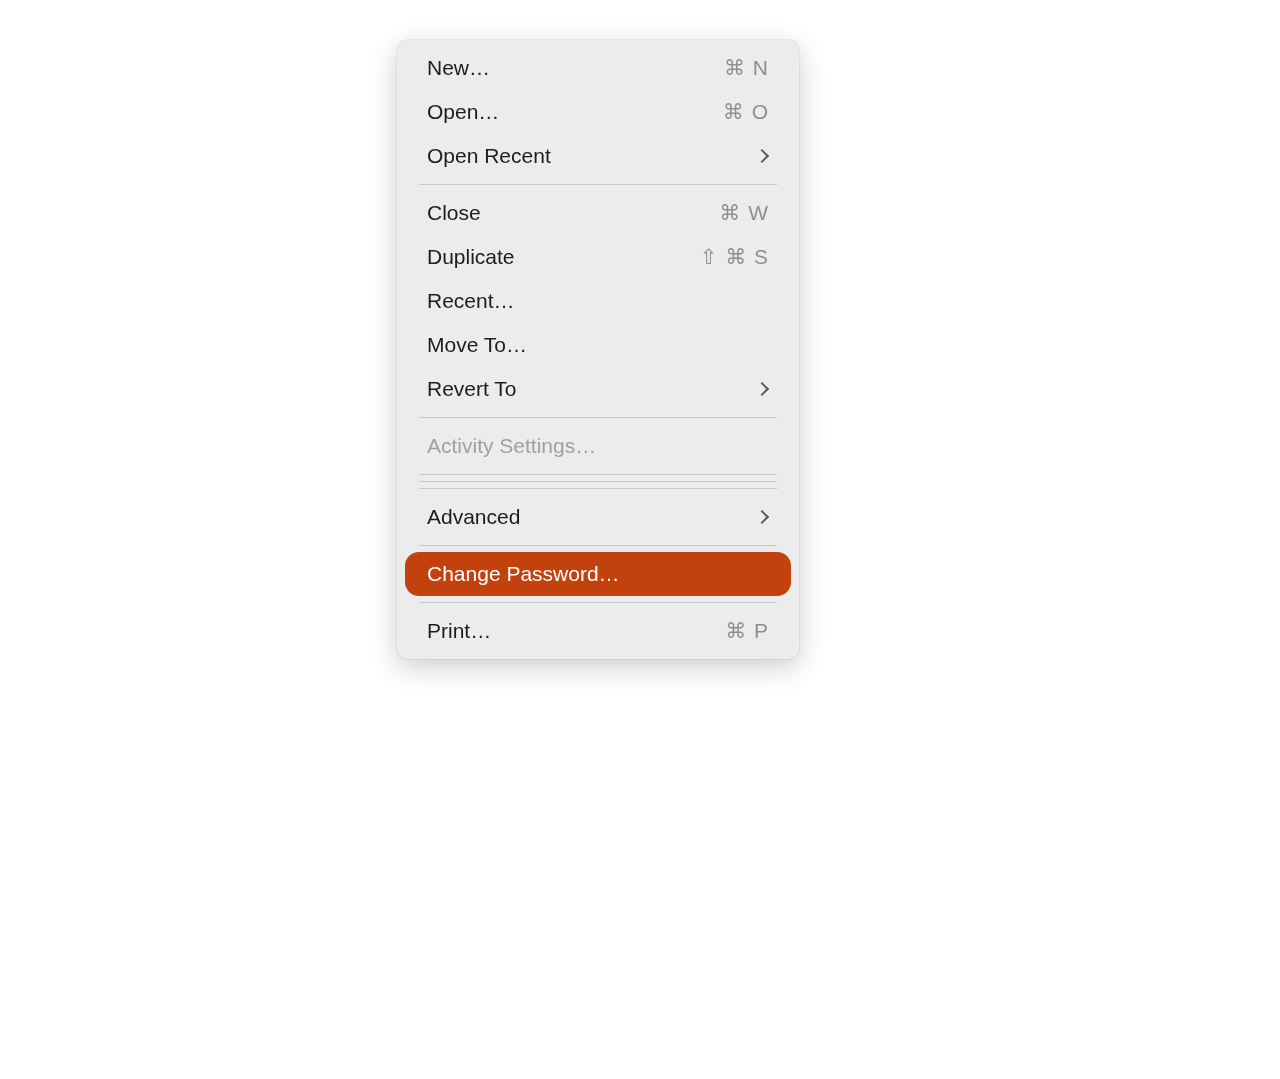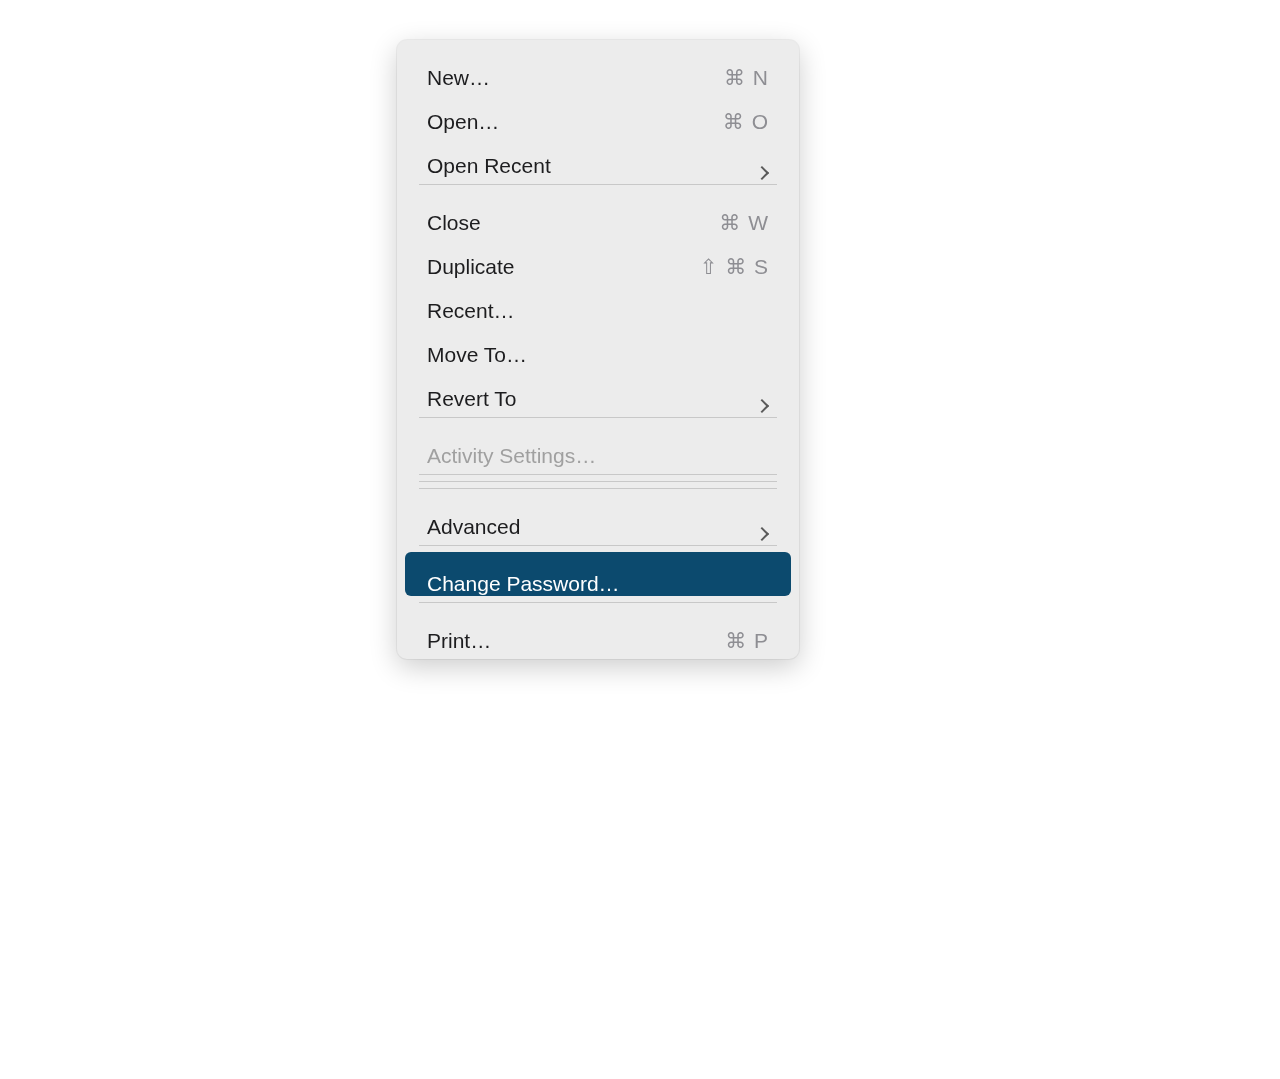--- a/index.html
+++ b/index.html
@@ -19,33 +19,34 @@
       left: 397px;
       top: 40px;
       width: 402px;
       background: #ececec;
       border-radius: 10px;
       box-shadow: 0 8px 28px rgba(0,0,0,0.20), 0 0 0 1px rgba(0,0,0,0.05);
       padding: 6px 0;
     }
     .menu-item {
       display: flex;
-      align-items: flex-end;
+      align-items: center;
       justify-content: space-between;
       height: 44px;
       padding: 0 22px;
       margin: 0 8px;
       border-radius: 6px;
       font-size: 21px;
       color: #1d1d1f;
       cursor: default;
     }
     .menu-item.selected {
-      background: #0c4a6e;
+      background: #c2410c;
       color: #ffffff;
+      border-radius: 14px;
     }
     .menu-item.disabled .label {
       color: #a0a0a0;
     }
     .menu-item-right {
       display: flex;
       align-items: center;
       gap: 2px;
       color: #8e8e93;
       font-size: 21px;

